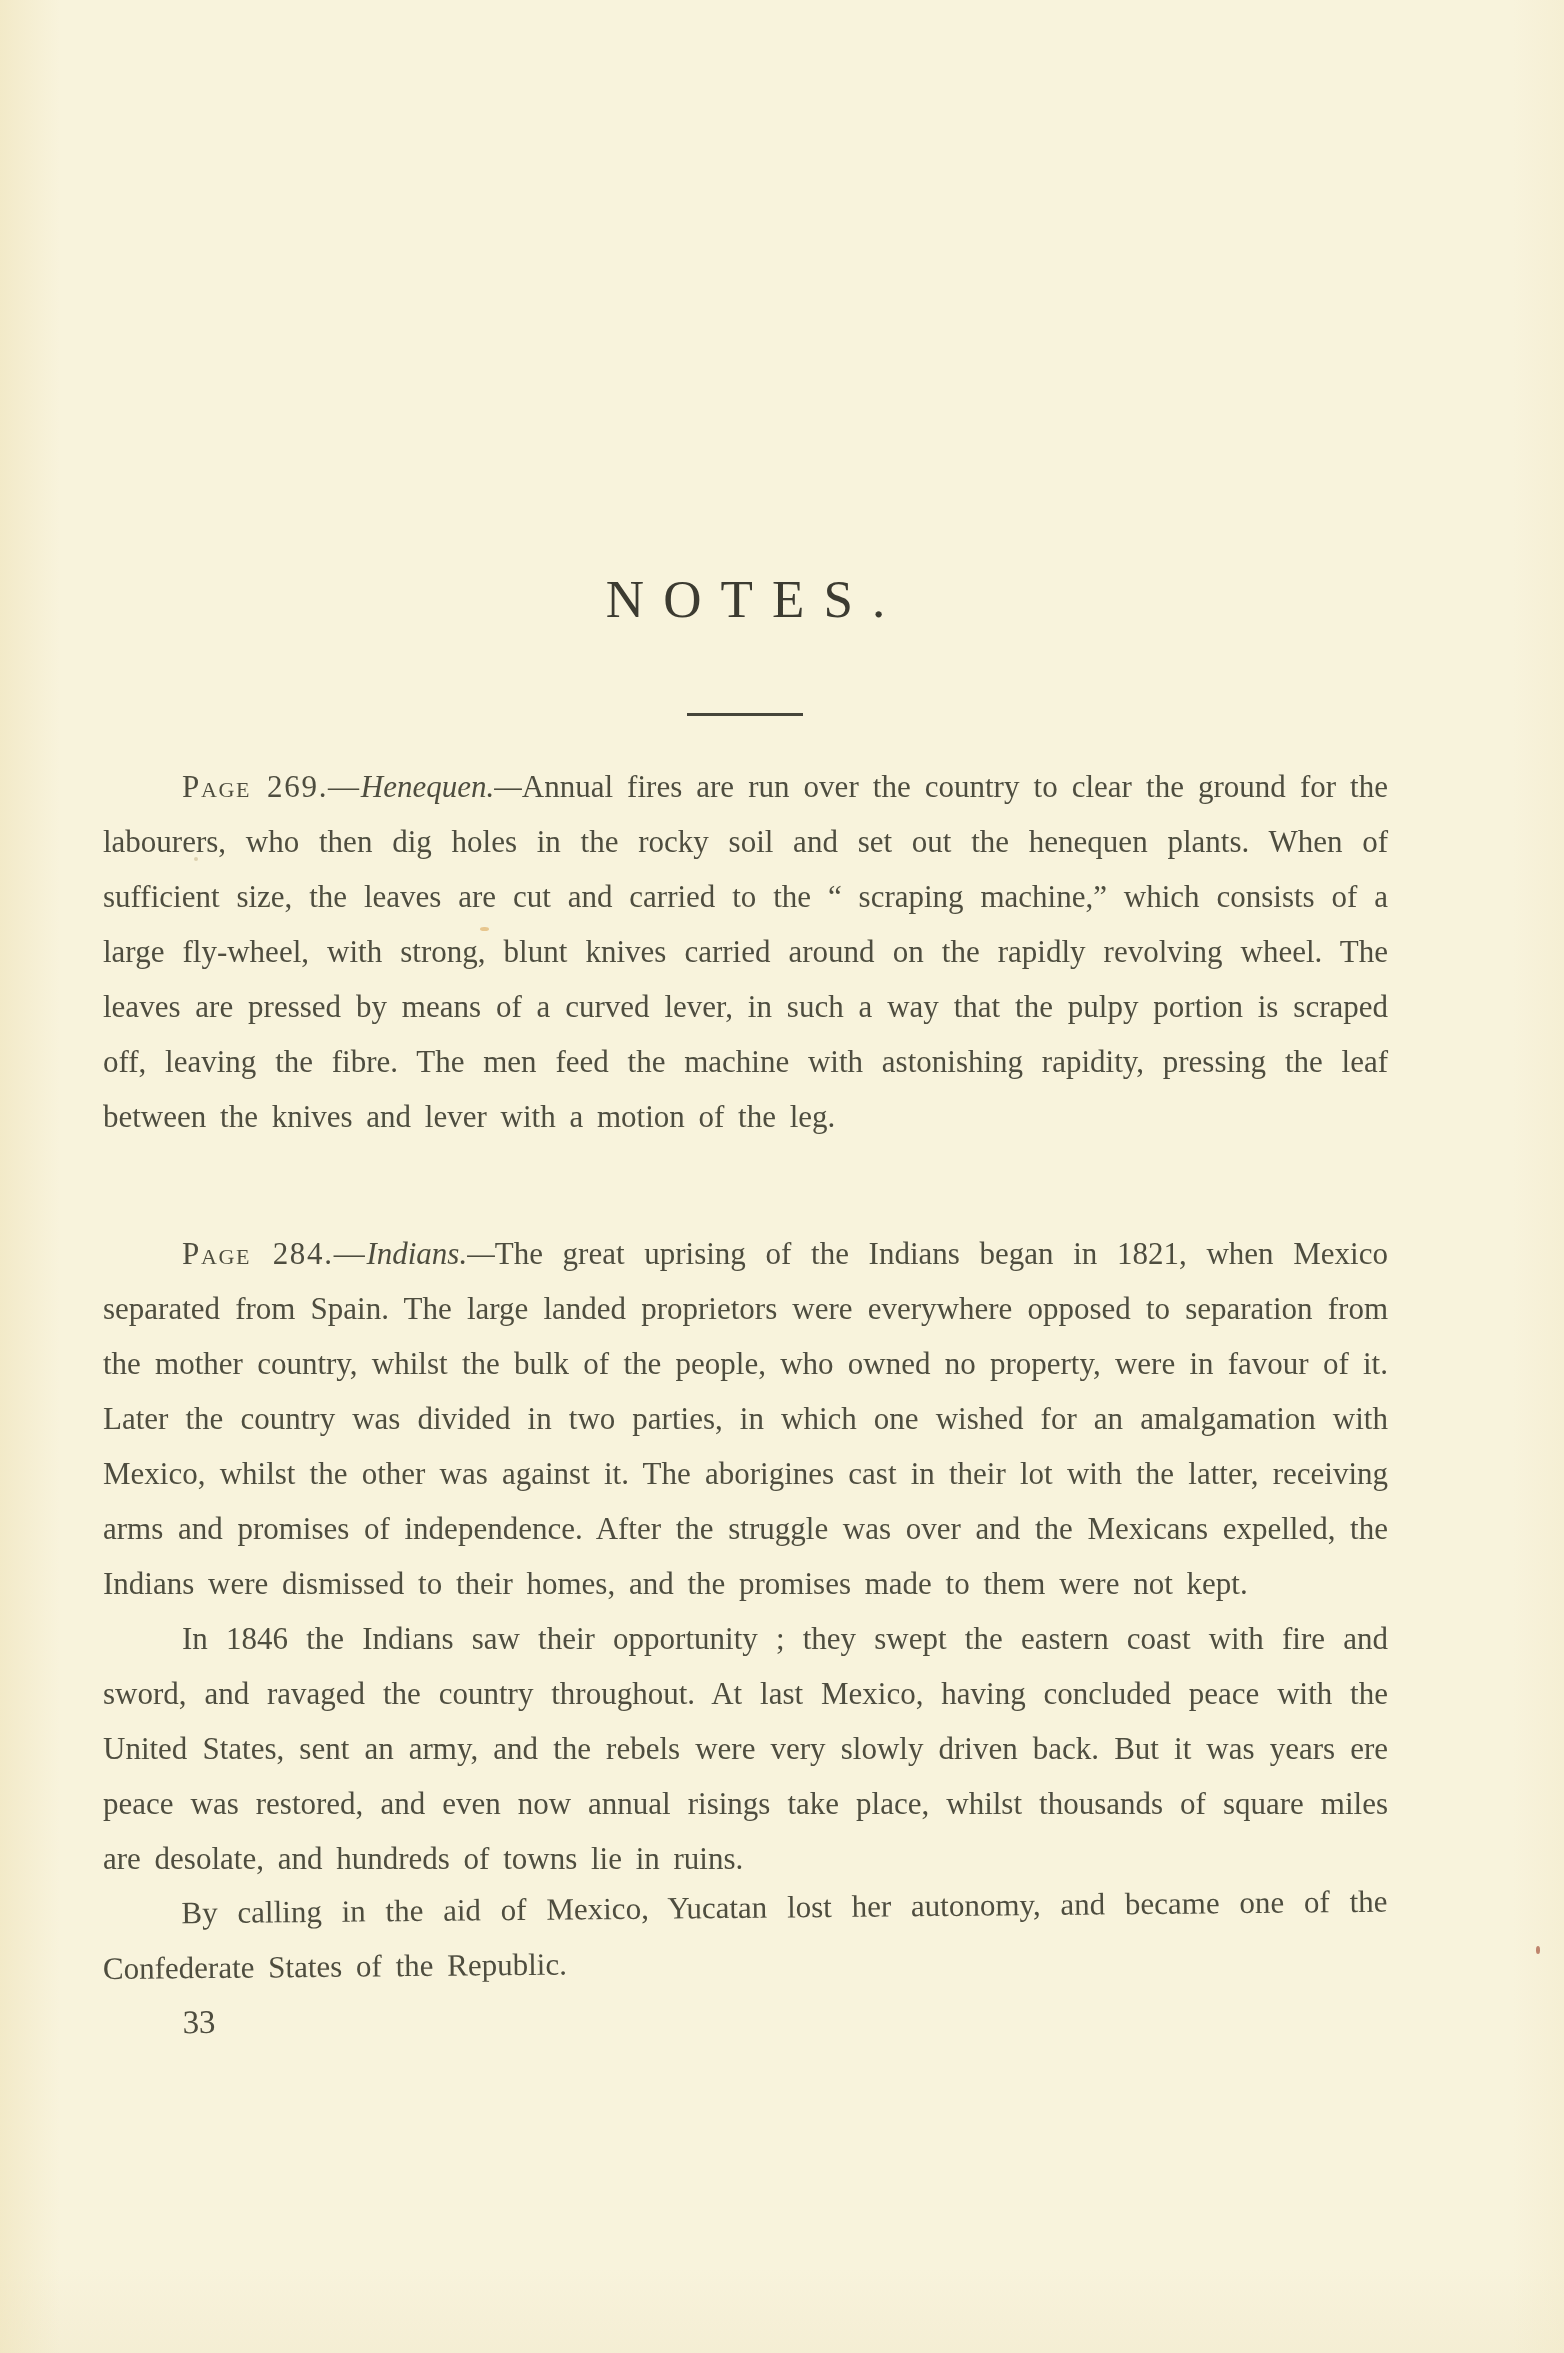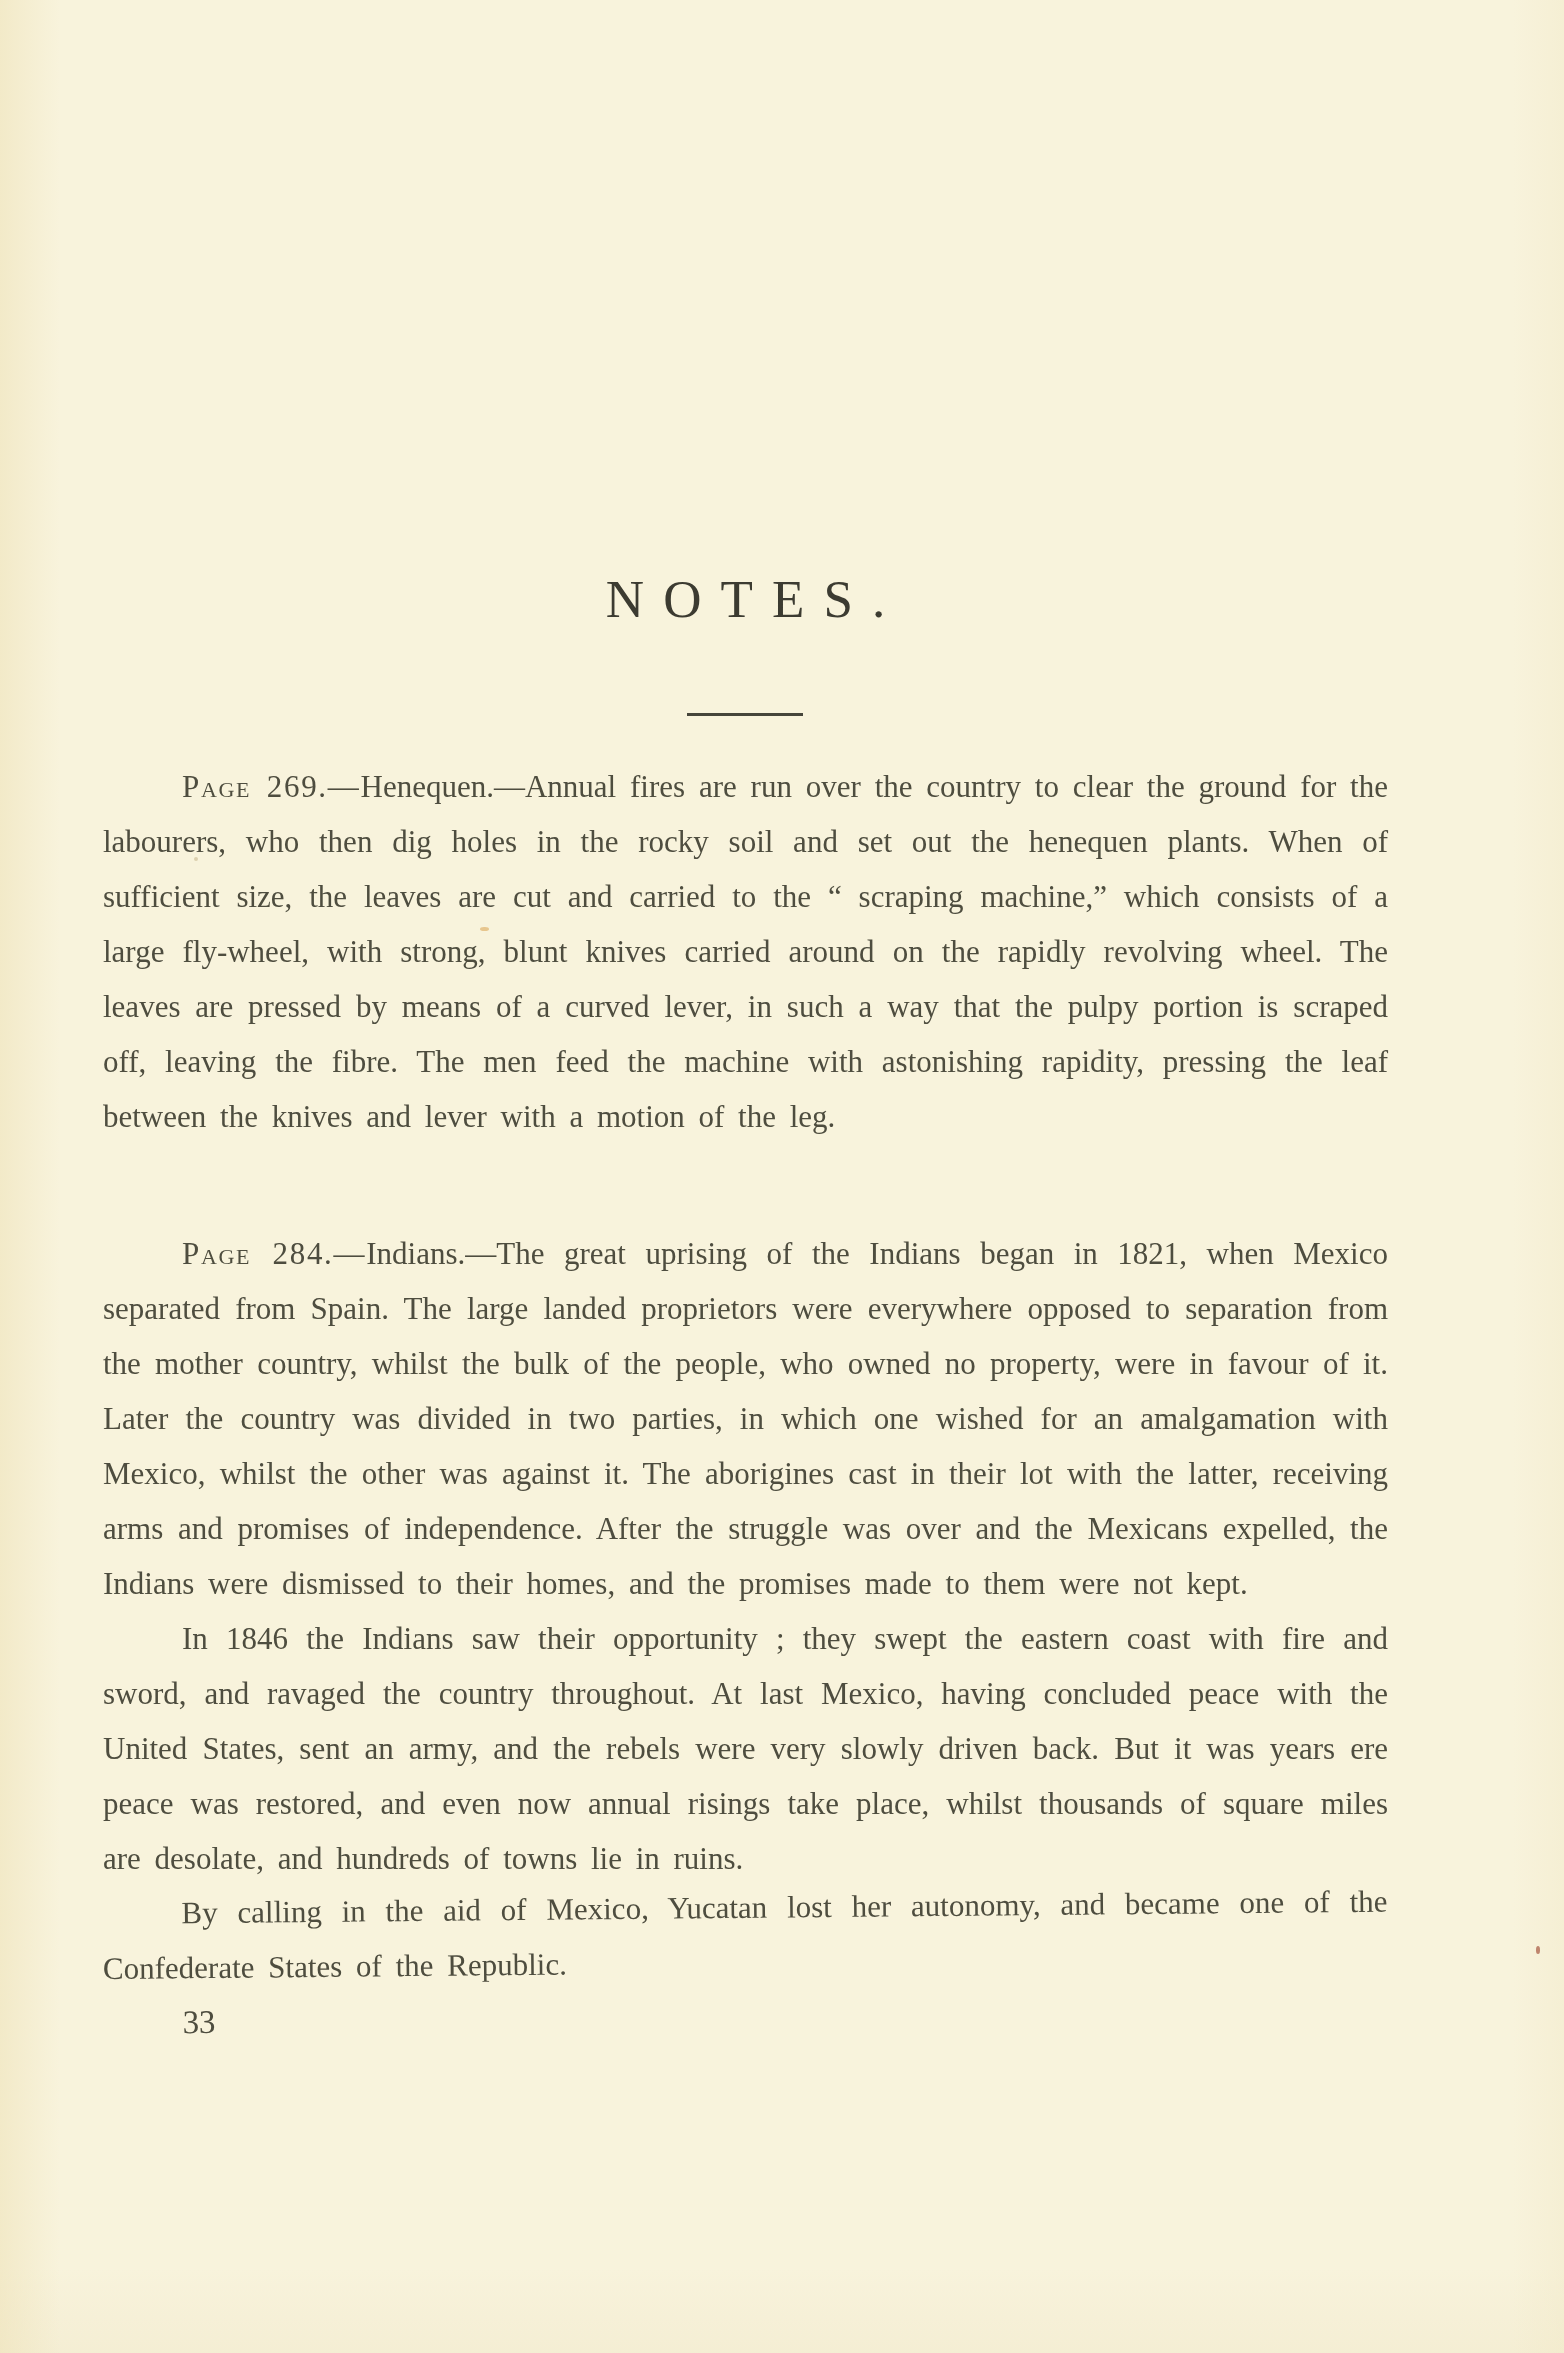--- a/index.html
+++ b/index.html
@@ -60,20 +60,21 @@
     text-indent: 79px;
   }
   .content p.gap-after {
     margin-bottom: 82px;
   }
   .sc {
     font-variant: small-caps;
     letter-spacing: 1.7px;
   }
   .term {
+    font-style: italic;
     margin-top: 18px;
   }
   .skew {
     transform: rotate(-0.55deg);
     transform-origin: 0 50%;
   }
   .pagenum {
     margin: 5.1px 0 0 141px;
     font-size: 33px;
     color: #4e4d3f;

